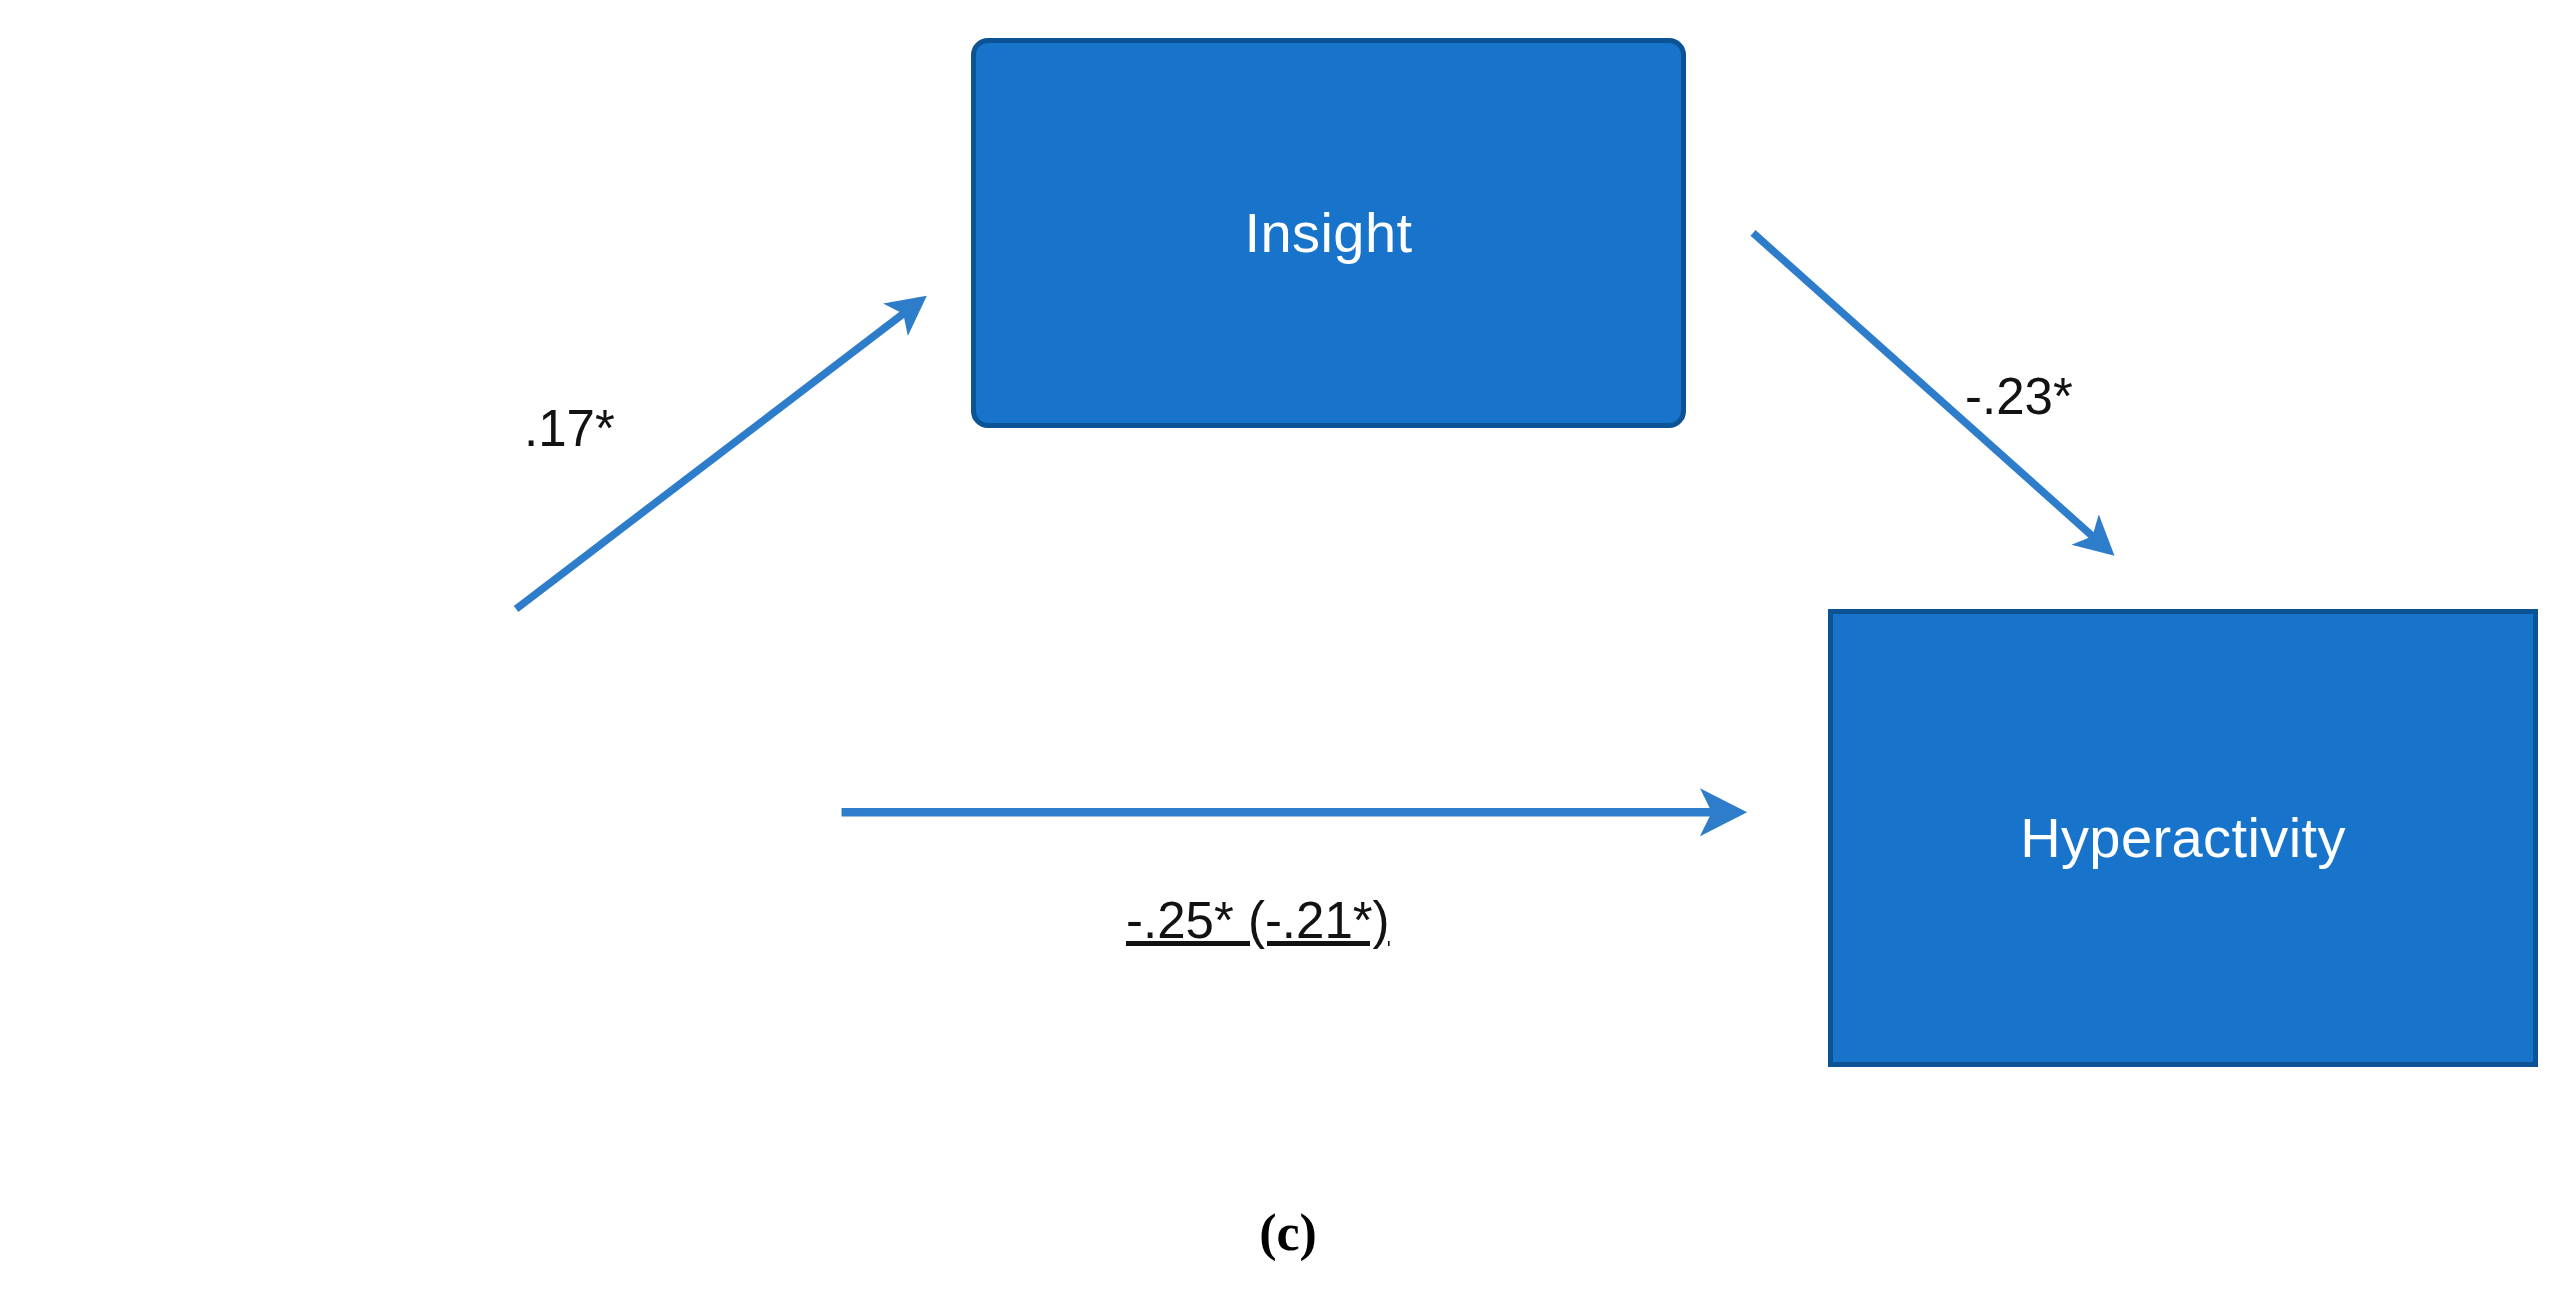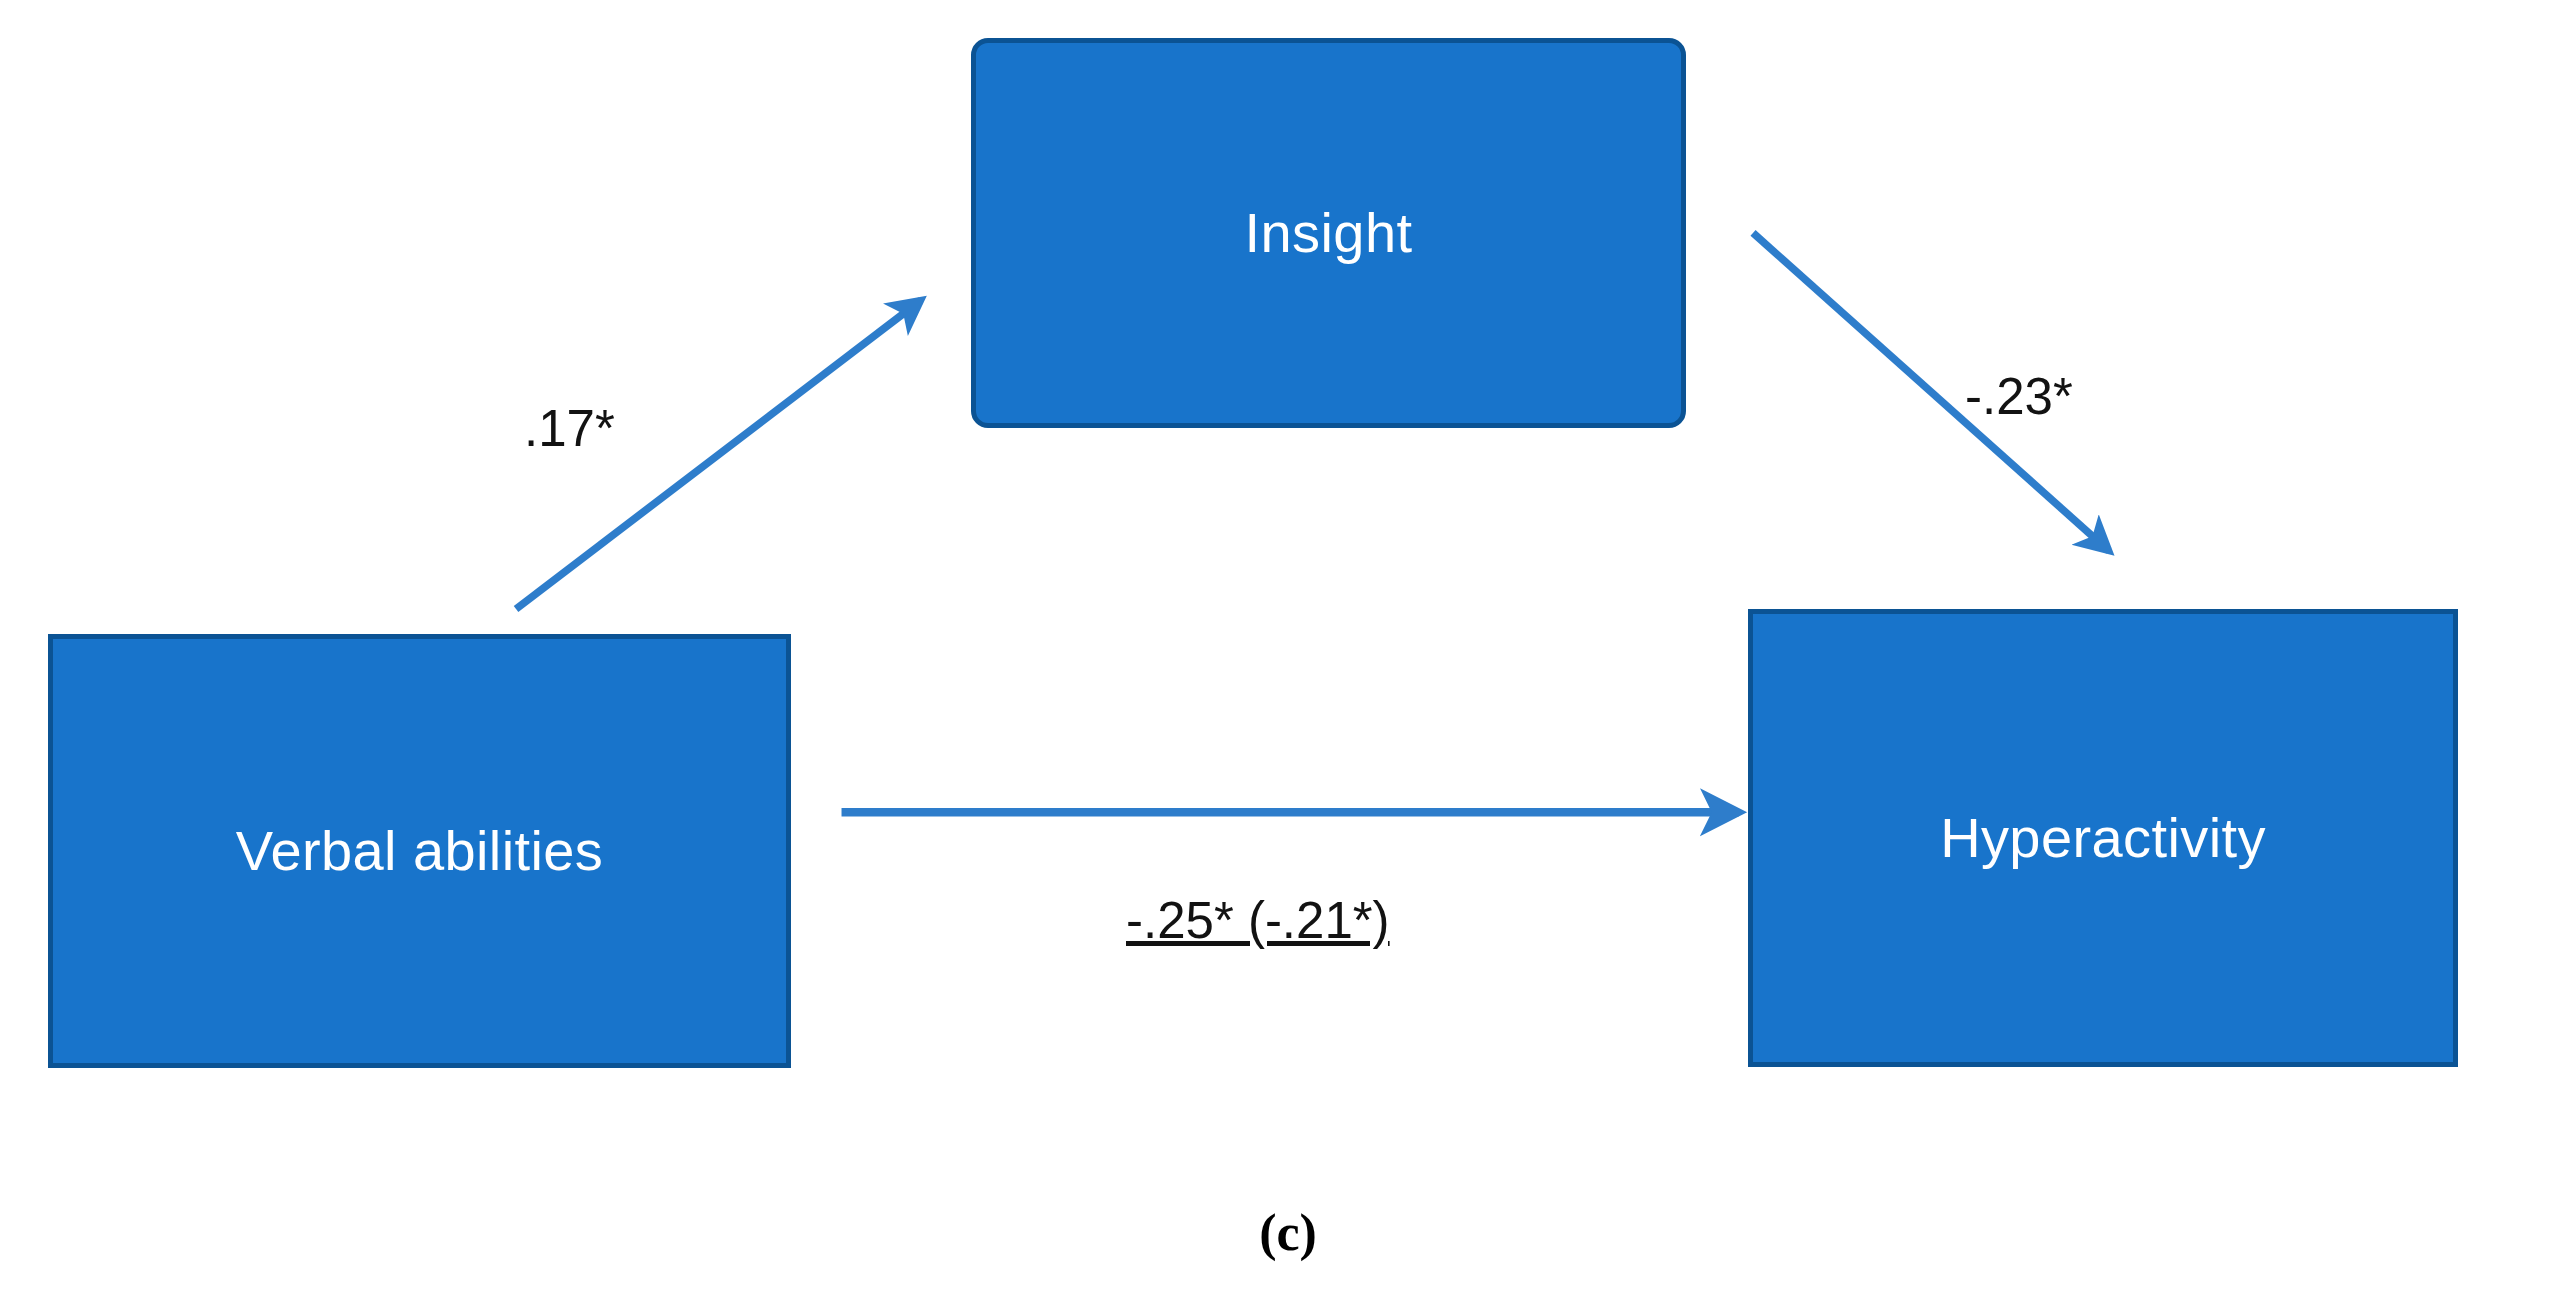--- a/index.html
+++ b/index.html
@@ -31,21 +31,21 @@
     color: #ffffff;
     font-family: "Liberation Sans", sans-serif;
     font-size: 56px;
     font-weight: 400;
     letter-spacing: 0.4px;
     line-height: 1;
     white-space: nowrap;
   }
   #node-insight   { left: 971px; top: 38px;  width: 715px; height: 390px; border-radius: 17px; }
   #node-verbal    { left: 48px;   top: 634px; width: 743px; height: 434px; }
-  #node-hyper     { left: 1748px; top: 609px; width: 710px; height: 458px; }
+  #node-hyper     { left: 1828px; top: 609px; width: 710px; height: 458px; }
 
   
   #arrow-layer {
     position: absolute;
     left: 0; top: 0;
     width: 2576px;
     height: 1304px;
     pointer-events: none;
   }
 
@@ -99,23 +99,20 @@
 
     <line x1="2079" y1="276" x2="2501" y2="653" stroke="#2E7DCB" stroke-width="9" marker-end="url(#head-b)"></line>
 
     <line x1="998" y1="963" x2="2062" y2="963" stroke="#2E7DCB" stroke-width="10" marker-end="url(#head-c)"></line>
   </svg>
 
   <div id="node-insight" class="node-box">
     <span class="node-label">Insight</span>
   </div>
 
-  <div id="node-verbal" class="node-box">
-    <span class="node-label">Verbal abilities</span>
-  </div>
 
   <div id="node-hyper" class="node-box">
     <span class="node-label">Hyperactivity</span>
   </div>
 
   <div id="label-a" class="path-label">.17*</div>
 
   <div id="label-b" class="path-label">-.23*</div>
 
   <div id="label-c" class="path-label">-.25* (-.21*)</div>

